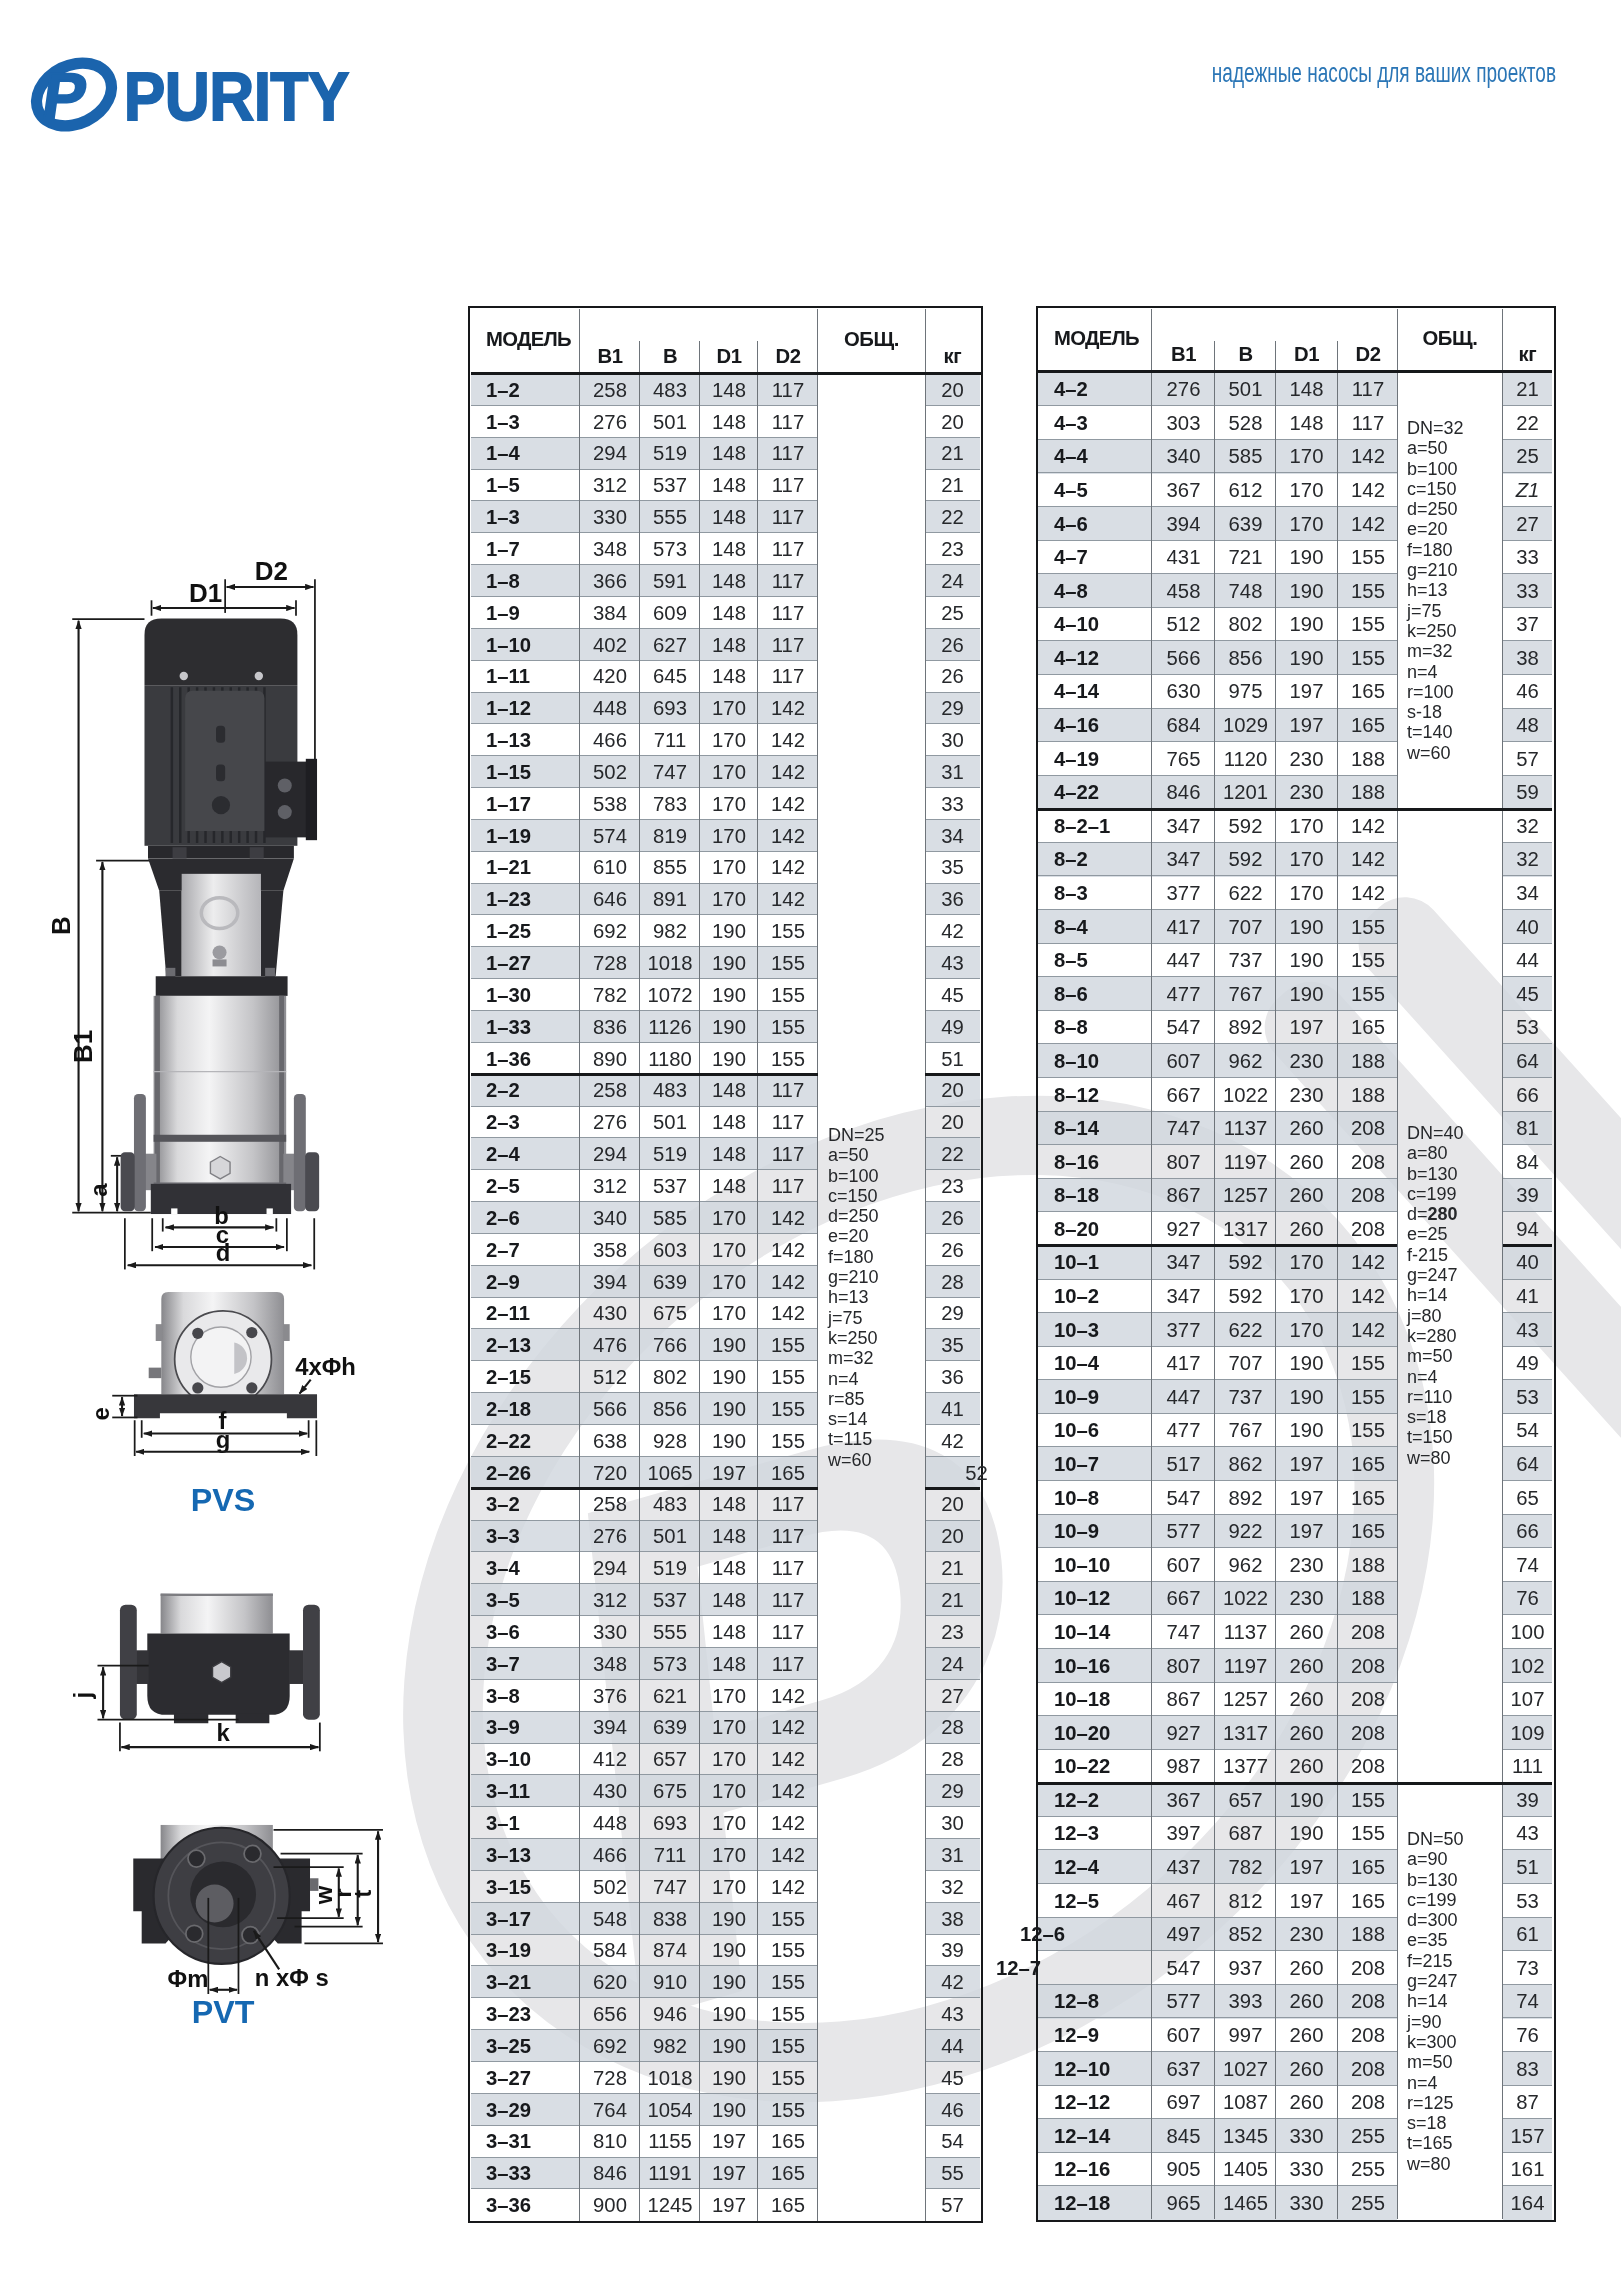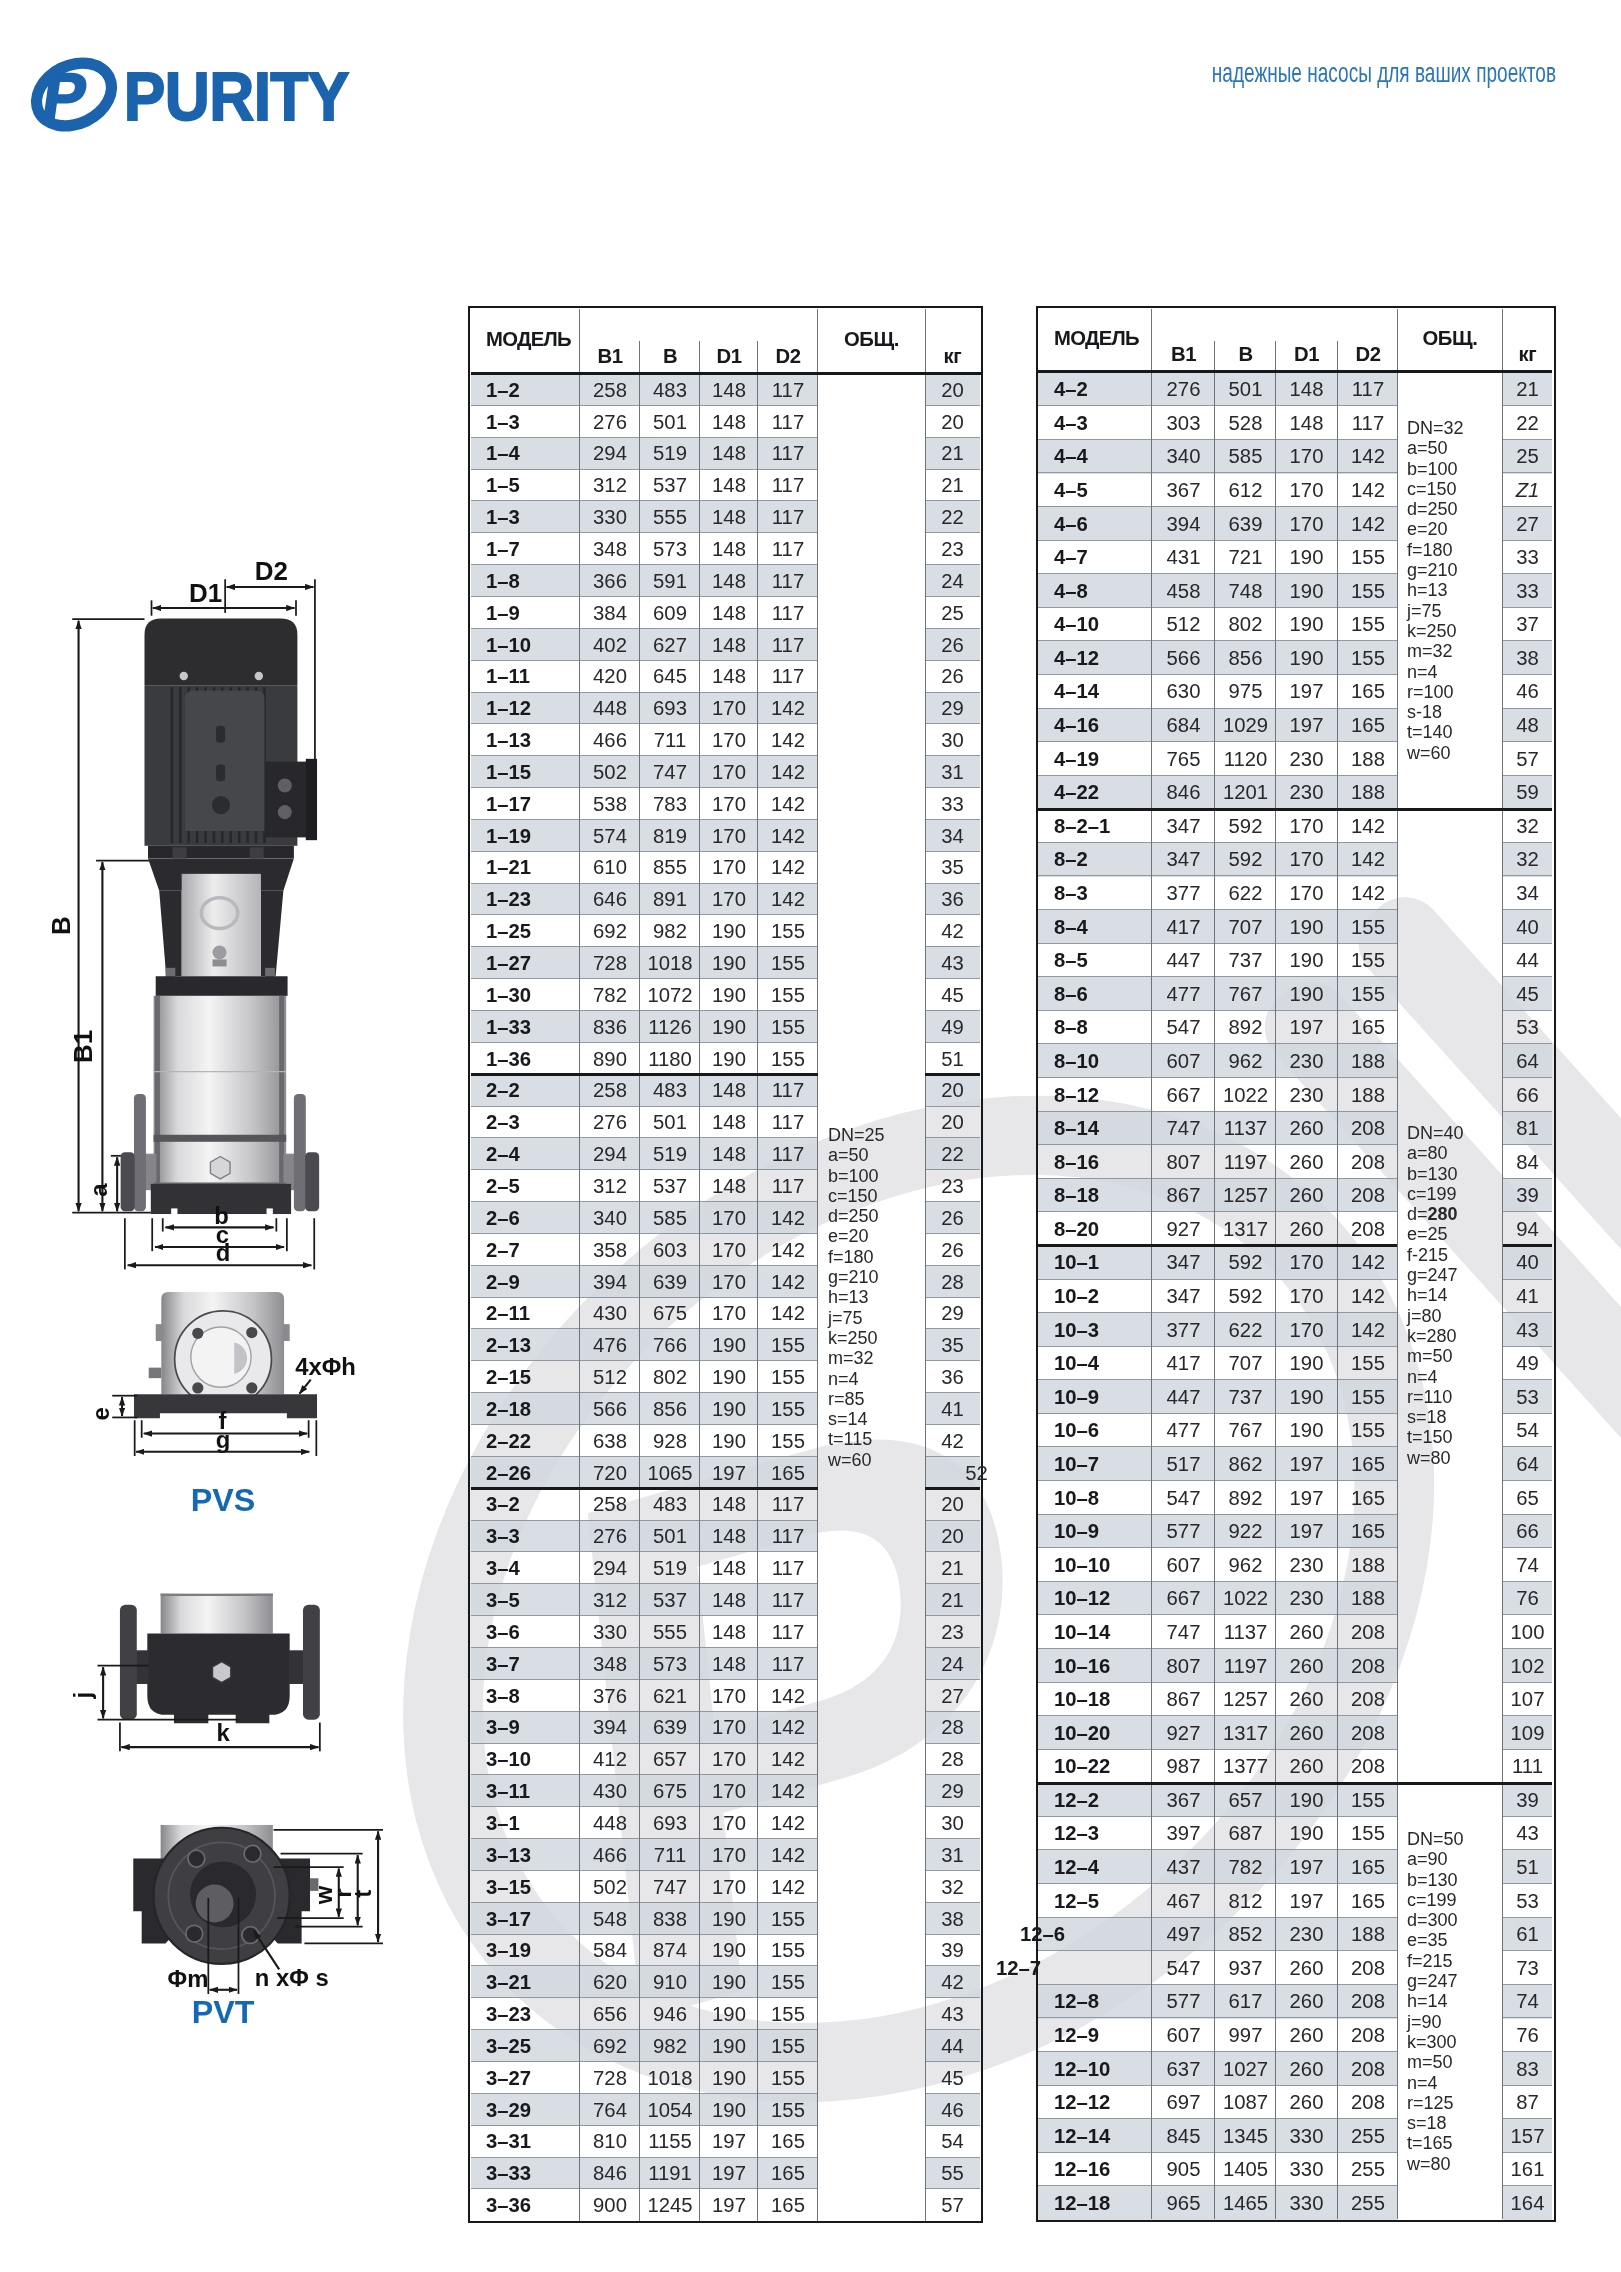--- a/index.html
+++ b/index.html
@@ -1368,21 +1368,21 @@
 <div class="cn" style="left:1338px;top:1922px;width:60px">188</div>
 <div class="cn" style="left:1503px;top:1922px;width:49px">61</div>
 <div class="cm" style="left:996px;top:1956px;width:98px">12–7</div>
 <div class="cn" style="left:1152px;top:1956px;width:63px">547</div>
 <div class="cn" style="left:1215px;top:1956px;width:61px">937</div>
 <div class="cn" style="left:1276px;top:1956px;width:61px">260</div>
 <div class="cn" style="left:1338px;top:1956px;width:60px">208</div>
 <div class="cn" style="left:1503px;top:1956px;width:49px">73</div>
 <div class="cm" style="left:1054px;top:1989px;width:98px">12–8</div>
 <div class="cn" style="left:1152px;top:1989px;width:63px">577</div>
-<div class="cn" style="left:1215px;top:1989px;width:61px">617</div>
+<div class="cn" style="left:1215px;top:1989px;width:61px">393</div>
 <div class="cn" style="left:1276px;top:1989px;width:61px">260</div>
 <div class="cn" style="left:1338px;top:1989px;width:60px">208</div>
 <div class="cn" style="left:1503px;top:1989px;width:49px">74</div>
 <div class="cm" style="left:1054px;top:2023px;width:98px">12–9</div>
 <div class="cn" style="left:1152px;top:2023px;width:63px">607</div>
 <div class="cn" style="left:1215px;top:2023px;width:61px">997</div>
 <div class="cn" style="left:1276px;top:2023px;width:61px">260</div>
 <div class="cn" style="left:1338px;top:2023px;width:60px">208</div>
 <div class="cn" style="left:1503px;top:2023px;width:49px">76</div>
 <div class="cm" style="left:1054px;top:2057px;width:98px">12–10</div>

